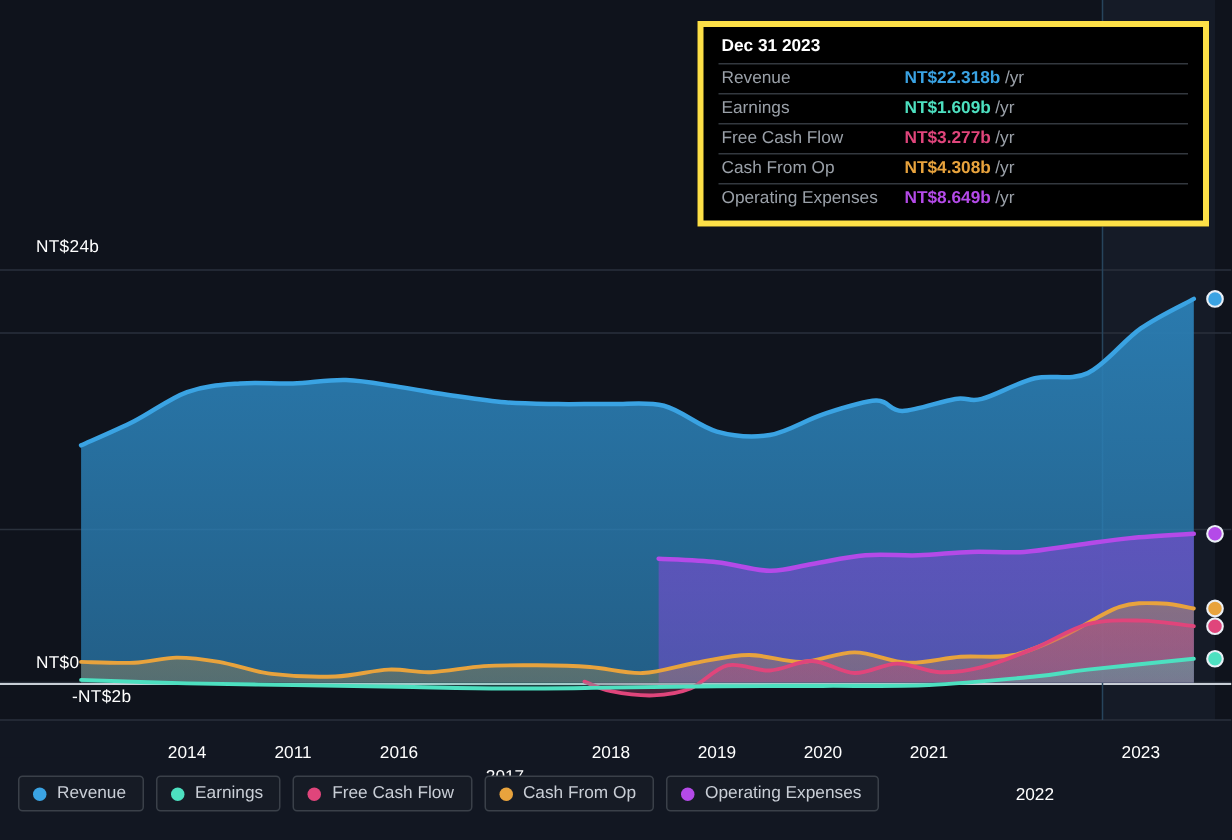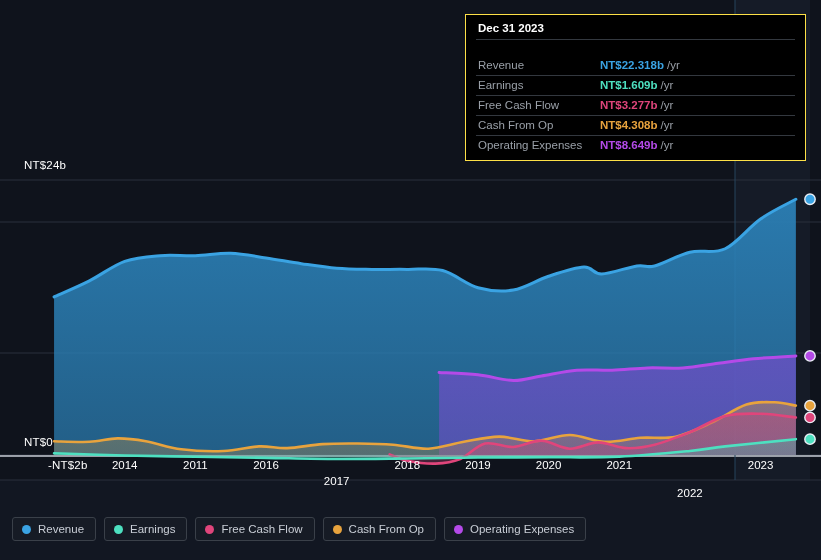--- a/index.html
+++ b/index.html
@@ -21,34 +21,34 @@
     font-size:11.5px;
     letter-spacing:.2px;
     white-space:nowrap;
   }
   #ylabel-top{left:24px;top:159px;}
   #ylabel-zero{left:24px;top:436px;}
   #ylabel-neg{left:16px;top:459px;margin-left:32px;}
 
   .xtick{
     position:absolute;
-    top:459px;
+    top:496px;
     color:#ffffff;
     font-size:11.5px;
     transform:translateX(-50%);
     white-space:nowrap;
   }
 
   
   #tooltip{
     position:absolute;
     left:465px;top:14px;
     width:341px;
     background:#000000;
-    border:1px solid #fde047;
+    border:4px solid #fde047;
     box-sizing:border-box;
     padding:6px 10px 5px 10px;
   }
   #tooltip-date{
     color:#ffffff;
     font-size:11.5px;
     font-weight:bold;
     padding:1px 0 5px 2px;
   }
   .tt-row{
@@ -172,21 +172,21 @@
       <div class="xtick" style="left: 619.25px;">2021</div>
       <div class="xtick" style="left: 689.898px; margin-top: 28px;">2022</div>
       <div class="xtick" style="left: 760.546px;">2023</div>
     </div>
 
   <div id="tooltip">
     <div id="tooltip-date">Dec 31 2023</div>
     <div id="tooltip-rows">
         <div class="tt-row">
           <span class="tt-key">Revenue</span>
-          <span class="tt-val" style="color: rgb(58, 163, 227); margin-top: 16px;">NT$22.318b</span>
+          <span class="tt-val" style="color: rgb(58, 163, 227);">NT$22.318b</span>
           <span class="tt-unit">/yr</span>
         </div>
         <div class="tt-row">
           <span class="tt-key">Earnings</span>
           <span class="tt-val" style="color: rgb(77, 224, 192);">NT$1.609b</span>
           <span class="tt-unit">/yr</span>
         </div>
         <div class="tt-row">
           <span class="tt-key">Free Cash Flow</span>
           <span class="tt-val" style="color: rgb(224, 69, 123);">NT$3.277b</span>

